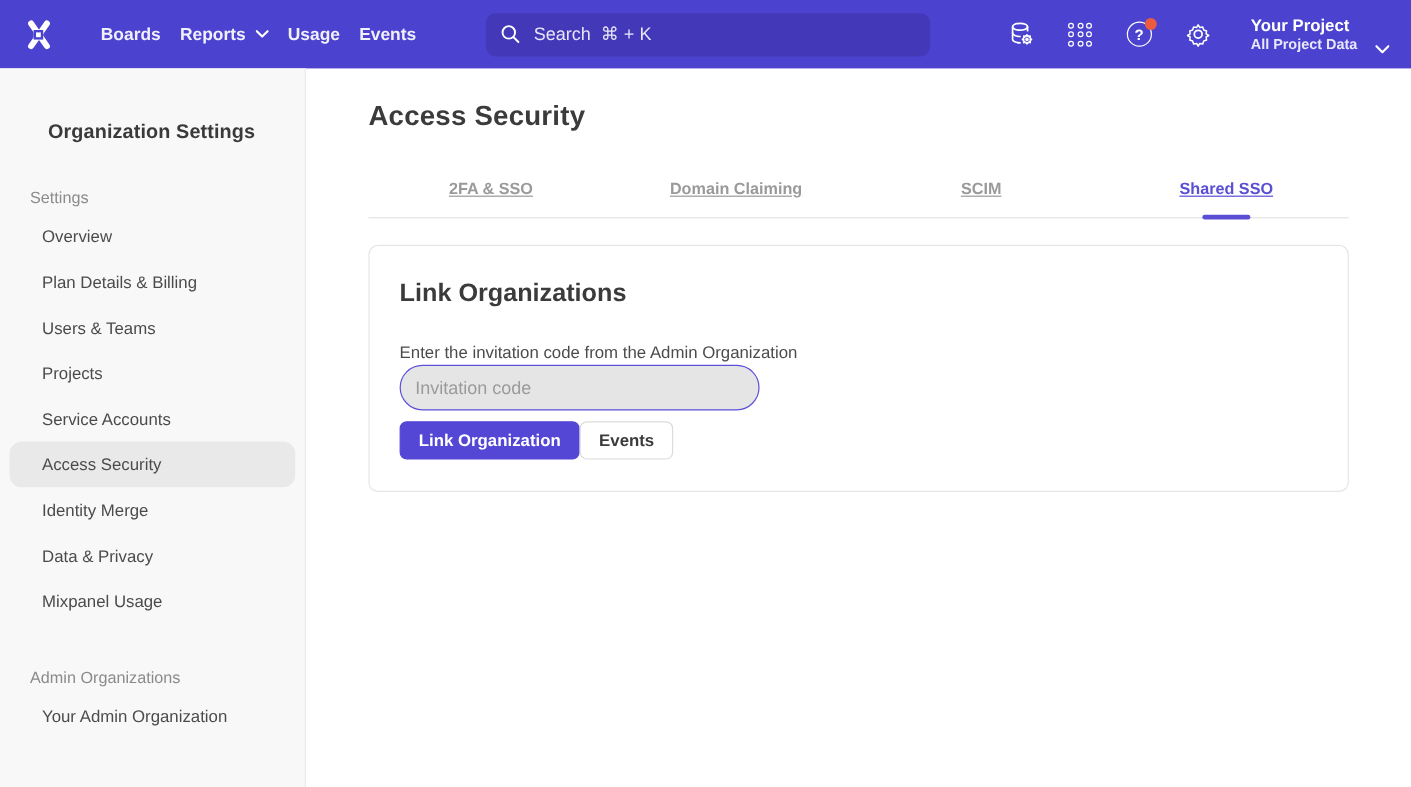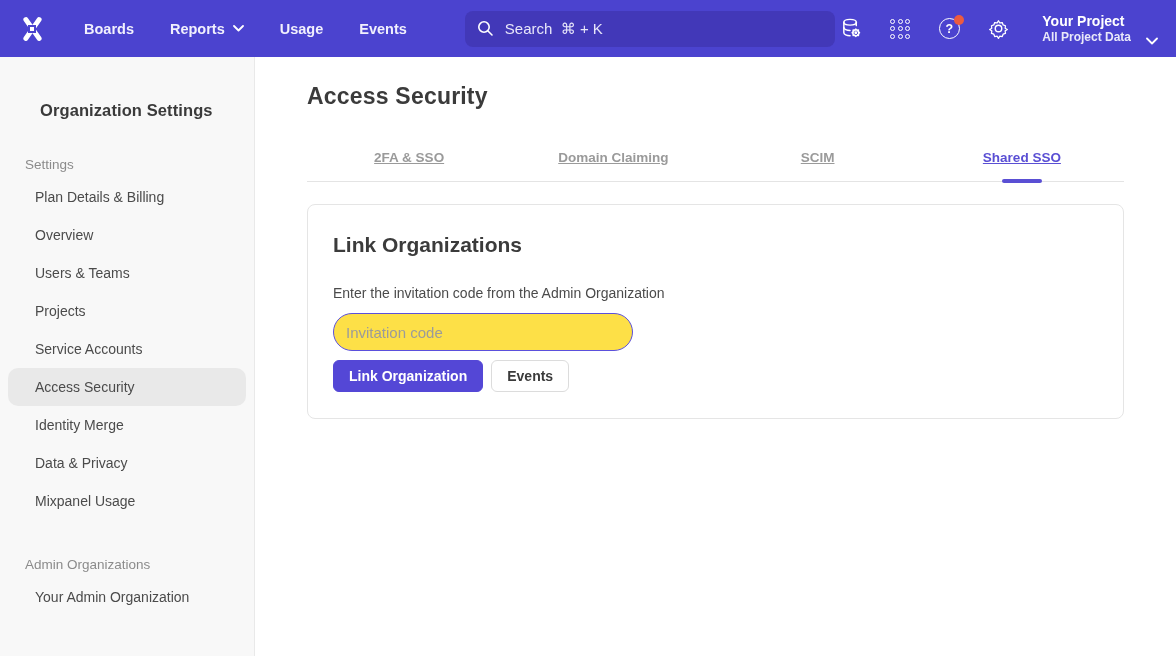--- a/index.html
+++ b/index.html
@@ -33,21 +33,21 @@
     background: #ffffff; border-radius: 2.5px;
   }
   .logo .bar1 { transform: rotate(35deg); }
   .logo .bar2 { transform: rotate(-35deg); }
   .logo .dot {
     position: absolute; left: 12px; top: 11px;
     width: 8px; height: 8px;
     background: #ffffff;
     border: 2.5px solid #4b43cf;
   }
-  .nav-links { display: flex; align-items: center; gap: 36px; }
+  .nav-links { display: flex; align-items: center; gap: 16px; }
   .nav-link {
     font-size: 14.5px; font-weight: 700;
     color: #f1f0fd;
     display: flex; align-items: center; gap: 8px;
     cursor: pointer; white-space: nowrap;
   }
   .chev { display: inline-block; }
   .nav-search {
     width: 370px; height: 36px;
     margin-left: 58px;
@@ -152,32 +152,32 @@
     margin-top: 22px;
     border: 1px solid #e5e5e5;
     border-radius: 8px;
     background: #ffffff;
     padding: 28px 25px 26px 25px;
   }
   .card-title { font-size: 21px; font-weight: 700; color: #3b3b3b; }
   .field-label { font-size: 14px; color: #4b4b4b; margin-top: 28px; }
   .invite-input {
     display: block;
-    margin-top: 12px;
+    margin-top: 3px;
     width: 300px; height: 38px;
     border: 1px solid #5b50dc;
     border-radius: 19px;
-    background: #fde047;
+    background: #e5e5e5;
     padding: 0 12px;
     font-size: 15px; color: #3b3b3b;
     font-family: "Liberation Sans", sans-serif;
     outline: none;
   }
   .invite-input::placeholder { color: #9b9b9b; }
-  .btn-row { margin-top: 9px; display: flex; align-items: center; gap: 8px; }
+  .btn-row { margin-top: 9px; display: flex; align-items: center; gap: 0; }
   .btn {
     height: 32px; padding: 0 15px;
     border-radius: 6px;
     font-size: 14px; font-weight: 700;
     font-family: "Liberation Sans", sans-serif;
     cursor: pointer;
     display: inline-flex; align-items: center;
   }
   .btn-primary { background: #5447d6; color: #ffffff; border: 1px solid #5447d6; }
   .btn-secondary { background: #ffffff; color: #3b3b3b; border: 1px solid #dcdcdc; }
@@ -265,22 +265,22 @@
   </div>
 </div>
 
 <div class="page">
 
   <div class="sidebar">
     <div class="sidebar-title">Organization Settings</div>
 
     <div class="side-section">
       <div class="side-section-header">Settings</div>
+      <div class="side-item">Overview</div>
       <div class="side-item">Plan Details &amp; Billing</div>
-      <div class="side-item">Overview</div>
       <div class="side-item">Users &amp; Teams</div>
       <div class="side-item">Projects</div>
       <div class="side-item">Service Accounts</div>
       <div class="side-item selected">Access Security</div>
       <div class="side-item">Identity Merge</div>
       <div class="side-item">Data &amp; Privacy</div>
       <div class="side-item">Mixpanel Usage</div>
     </div>
 
     <div class="side-section">

